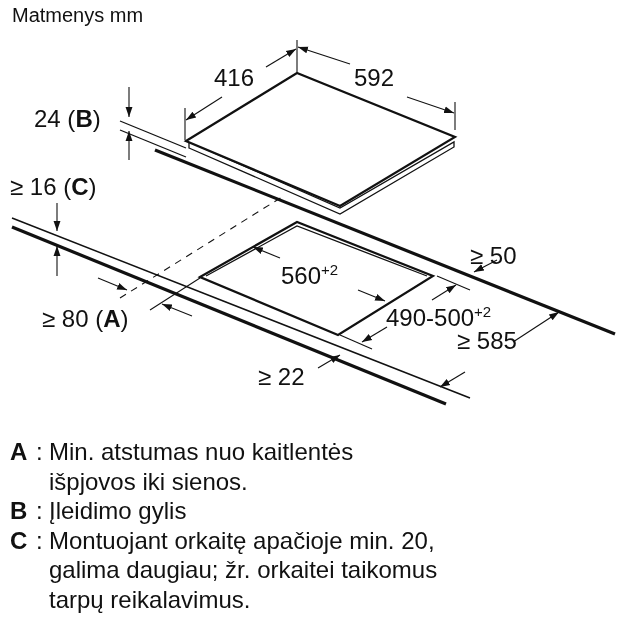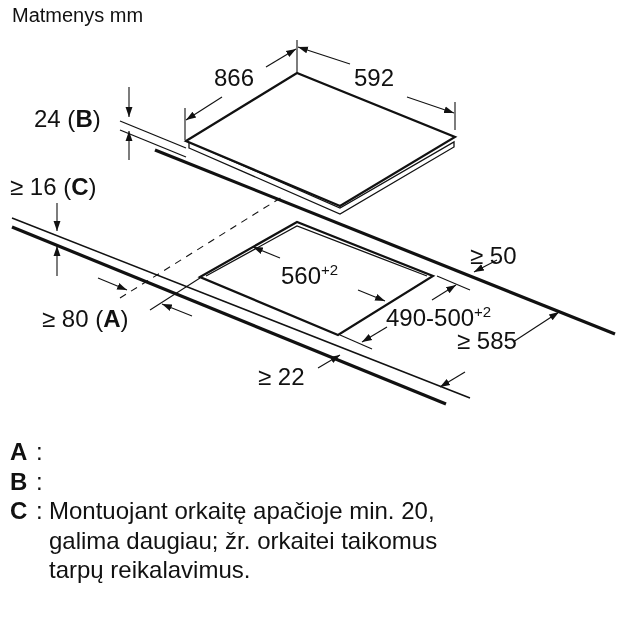--- a/index.html
+++ b/index.html
@@ -95,21 +95,21 @@
   <line x1="497" y1="260" x2="474" y2="272" stroke="#111" stroke-width="1.1" marker-end="url(#ah)"></line>
 
   <g stroke="#111" stroke-width="1.1" fill="none">
     <line x1="513" y1="342" x2="559" y2="312" marker-end="url(#ah)"></line>
     <line x1="465" y1="372" x2="440" y2="387" marker-end="url(#ah)"></line>
   </g>
 
   <line x1="318" y1="368" x2="340" y2="355" stroke="#111" stroke-width="1.1" marker-end="url(#ah)"></line>
 </svg>
 
-<div class="lbl" style="left:214px; top:66px;">866</div>
+<div class="lbl" style="left:214px; top:66px;">416</div>
 <div class="lbl" style="left:354px; top:66px;">592</div>
 
 <div class="lbl" style="left:34px; top:107px;">
   <span>24</span> (<b>B</b>)
 </div>
 <div class="lbl" style="left:10px; top:175px;">
   <span>≥ 16</span> (<b>C</b>)
 </div>
 <div class="lbl" style="left:42px; top:307px;">
   <span>≥ 80</span> (<b>A</b>)
@@ -123,24 +123,27 @@
 </div>
 
 <div class="lbl" style="left:470px; top:244px;">≥ 50</div>
 <div class="lbl" style="left:457px; top:329px;">≥ 585</div>
 <div class="lbl" style="left:258px; top:365px;">≥ 22</div>
 
 <div class="legend">
   <div class="legend-row">
     <span class="legend-key">A</span>
       <span class="legend-sep">:</span>
+    <span class="legend-text">Min. atstumas nuo kaitlentės
+išpjovos iki sienos.</span>
   </div>
   <div class="legend-row">
     <span class="legend-key">B</span>
       <span class="legend-sep">:</span>
+    <span class="legend-text">Įleidimo gylis</span>
   </div>
   <div class="legend-row">
     <span class="legend-key">C</span>
       <span class="legend-sep">:</span>
     <span class="legend-text">Montuojant orkaitę apačioje min. 20,
 galima daugiau; žr. orkaitei taikomus
 tarpų reikalavimus.</span>
   </div>
 </div>
 

